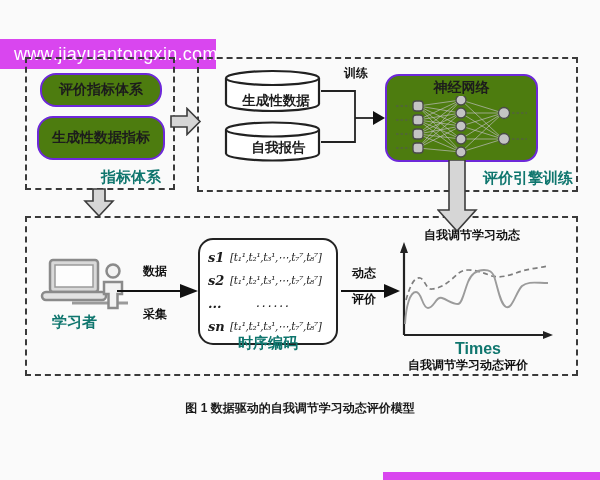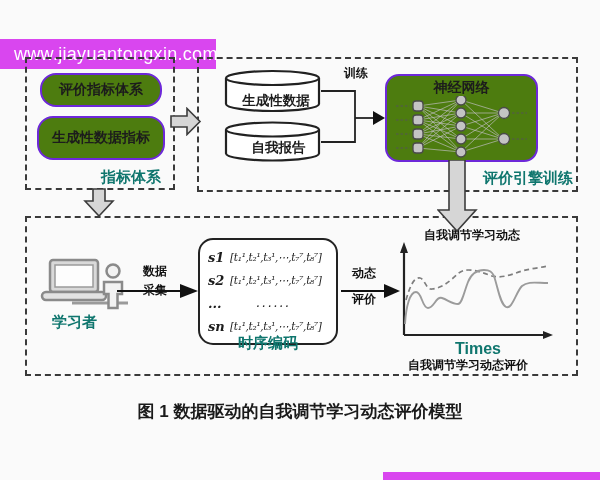--- a/index.html
+++ b/index.html
@@ -43,21 +43,21 @@
     font-weight:bold; font-size:13px; width:22px; flex:none;
   }
   .ts-val {
     font-family:"DejaVu Serif","Liberation Serif",serif; font-style:italic;
     font-size:10.5px; letter-spacing:-.3px; white-space:nowrap;
   }
   .ts-dots .ts-val { padding-left:26px; letter-spacing:2px; font-size:12px; }
 
   .caption {
     position:absolute; left:0; top:400px; width:600px; text-align:center;
-    font-weight:bold; font-size:17px; color:#1a1a1a;
+    font-weight:bold; font-size:12px; color:#1a1a1a;
   }
 </style>
 </head>
 <body>
 
 <div id="canvas">
 
   <div class="wm wm-top">www.jiayuantongxin.com</div>
   <div class="wm wm-bottom">www.jiayuantongxin.com</div>
 
@@ -172,21 +172,21 @@
       <path d="M66,24 h18 v12 h-4.5 v14 h-9 v-14 h-4.5 z"></path>
     </g>
   </svg>
   <div class="corner-label" style="left:52px; top:313px; font-size:15px;">学习者</div>
 
   <svg class="svgabs" style="left:115px; top:281px;" width="86" height="20" viewBox="0 0 86 20">
     <line x1="2" y1="10" x2="66" y2="10" stroke="#111" stroke-width="2"></line>
     <polygon points="65,3 83,10 65,17" fill="#111"></polygon>
   </svg>
   <div class="small-label" style="left:143px; top:263px;">数据</div>
-  <div class="small-label" style="left:143px; top:282px;">采集</div>
+  <div class="small-label" style="left:143px; top:306px;">采集</div>
 
   <div class="ts-box">
     <div class="ts-row">
       <span class="ts-name">s1</span>
       <span class="ts-val">[t₁¹,t₂¹,t₃¹,⋯,t₇⁷,t₈⁷]</span>
     </div>
     <div class="ts-row">
       <span class="ts-name">s2</span>
       <span class="ts-val">[t₁¹,t₂¹,t₃¹,⋯,t₇⁷,t₈⁷]</span>
     </div>

